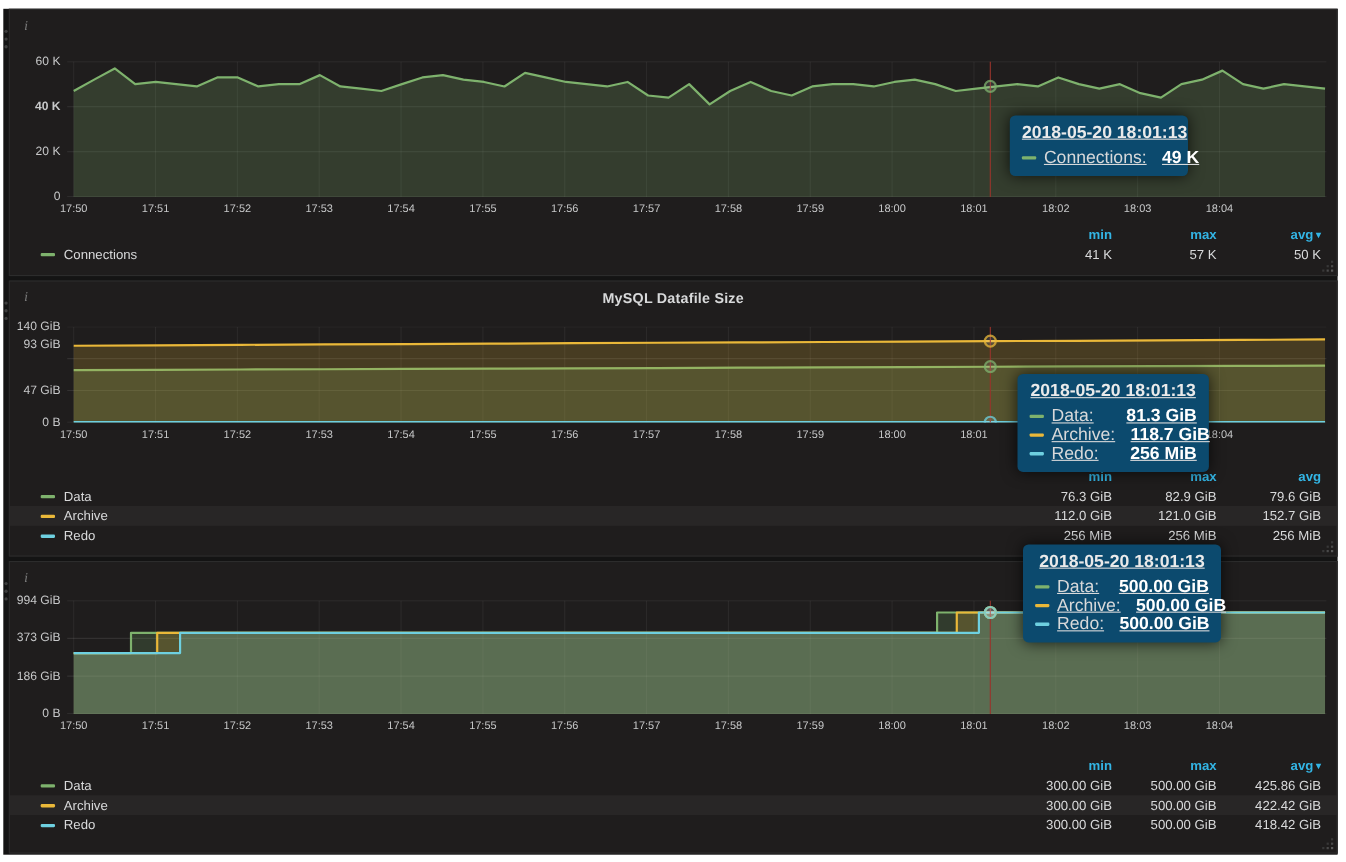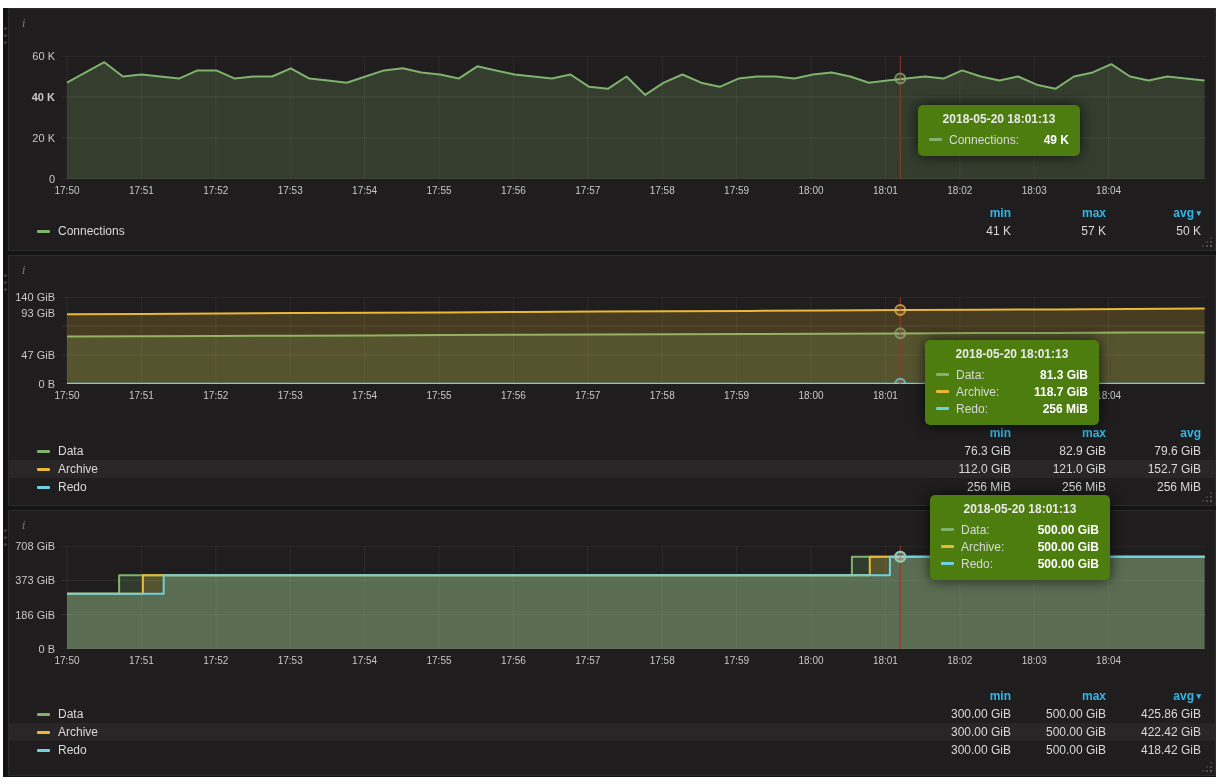--- a/index.html
+++ b/index.html
@@ -15,21 +15,21 @@
   .plot{position:absolute;left:52px;width:1145px;}
   .plot svg{display:block;}
   .legend{position:absolute;left:0;right:0;}
   .lrow{display:flex;align-items:center;height:18px;padding:0 14px 0 28px;font-size:12px;color:#d8d9da;justify-content:center;}
   .lrow.alt{background:rgba(255,255,255,0.045);}
   .lname{flex:1;display:flex;align-items:center;cursor:pointer;}
   .sdash{width:13px;height:3px;border-radius:1px;margin-right:8px;flex:none;}
   .lcell{width:95px;text-align:right;}
   .lhead .lcell{color:#33b5e5;font-weight:bold;cursor:pointer;}
   .caret{font-size:9px;vertical-align:1px;}
-  .tooltip{position:absolute;background:#4d7c0f;border-radius:5px;padding:7px 11px 8px 11px;font-size:12px;color:#d8d9da;box-shadow:0 0 14px rgba(0,0,0,.7);z-index:20;}
+  .tooltip{position:absolute;background:#0c4a6e;border-radius:5px;padding:7px 11px 8px 11px;font-size:16px;color:#d8d9da;box-shadow:0 0 14px rgba(0,0,0,.7);z-index:20;text-decoration:underline;}
   .tt-time{font-weight:bold;text-align:center;color:#eaeaea;margin-bottom:5px;white-space:nowrap;}
   .tt-row{display:flex;align-items:center;height:17px;white-space:nowrap;}
   .tt-row .sdash{margin-right:7px;}
   .tt-val{font-weight:bold;color:#ffffff;margin-left:auto;padding-left:14px;}
   .resize{position:absolute;right:3px;bottom:3px;width:2px;height:2px;background:#5a5a5a;
           box-shadow:-4px 0 0 #4a4a4a,0 -4px 0 #4a4a4a,-8px 0 0 #383838,-4px -4px 0 #383838,0 -8px 0 #383838;cursor:se-resize;}
 </style>
 </head>
 <body>
 
@@ -101,20 +101,21 @@
               <span>Connections</span>
             </div>
             <div class="lcell">41 K</div>
             <div class="lcell">57 K</div>
             <div class="lcell">50 K</div>
           </div>
         </div>
         <div class="resize"></div>
       </div>
     <div class="panel" style="top: 247px; height: 251px;">
+      <div class="panel-title">MySQL Datafile Size</div>
     <div class="drag-dots">
           <i></i>
           <i></i>
           <i></i>
         </div>
         <div class="info-icon">i</div>
         <div class="y-label" style="top: 35px;">140 GiB</div>
         <div class="y-label" style="top: 51px;">93 GiB</div>
         <div class="y-label" style="top: 92.9792px;">47 GiB</div>
         <div class="y-label" style="top: 122px;">0 B</div>
@@ -203,21 +204,21 @@
         </div>
         <div class="resize"></div>
       </div>
     <div class="panel" style="top: 502px; height: 266px;">
     <div class="drag-dots">
           <i></i>
           <i></i>
           <i></i>
         </div>
         <div class="info-icon">i</div>
-        <div class="y-label" style="top: 29px;">708 GiB</div>
+        <div class="y-label" style="top: 29px;">994 GiB</div>
         <div class="y-label" style="top: 63.3395px;">373 GiB</div>
         <div class="y-label" style="top: 97.6605px;">186 GiB</div>
         <div class="y-label" style="top: 132px;">0 B</div>
         <div class="plot" style="top: 35px; height: 103px;">
           <svg width="1145" height="103" viewBox="0 0 1145 103">
             <line x1="6" x2="6" y1="0" y2="103" stroke="rgba(255,255,255,0.06)" stroke-width="1"></line>
             <line x1="80.4" x2="80.4" y1="0" y2="103" stroke="rgba(255,255,255,0.06)" stroke-width="1"></line>
             <line x1="154.8" x2="154.8" y1="0" y2="103" stroke="rgba(255,255,255,0.06)" stroke-width="1"></line>
             <line x1="229.20000000000002" x2="229.20000000000002" y1="0" y2="103" stroke="rgba(255,255,255,0.06)" stroke-width="1"></line>
             <line x1="303.6" x2="303.6" y1="0" y2="103" stroke="rgba(255,255,255,0.06)" stroke-width="1"></line>

